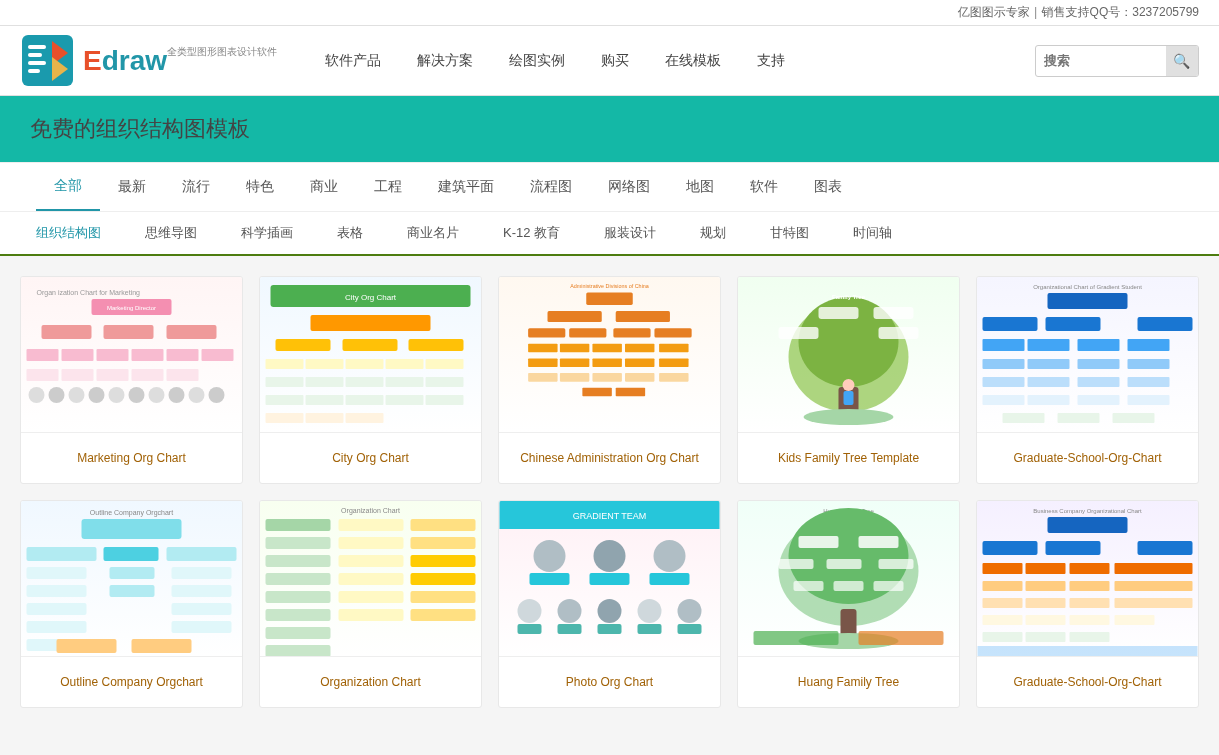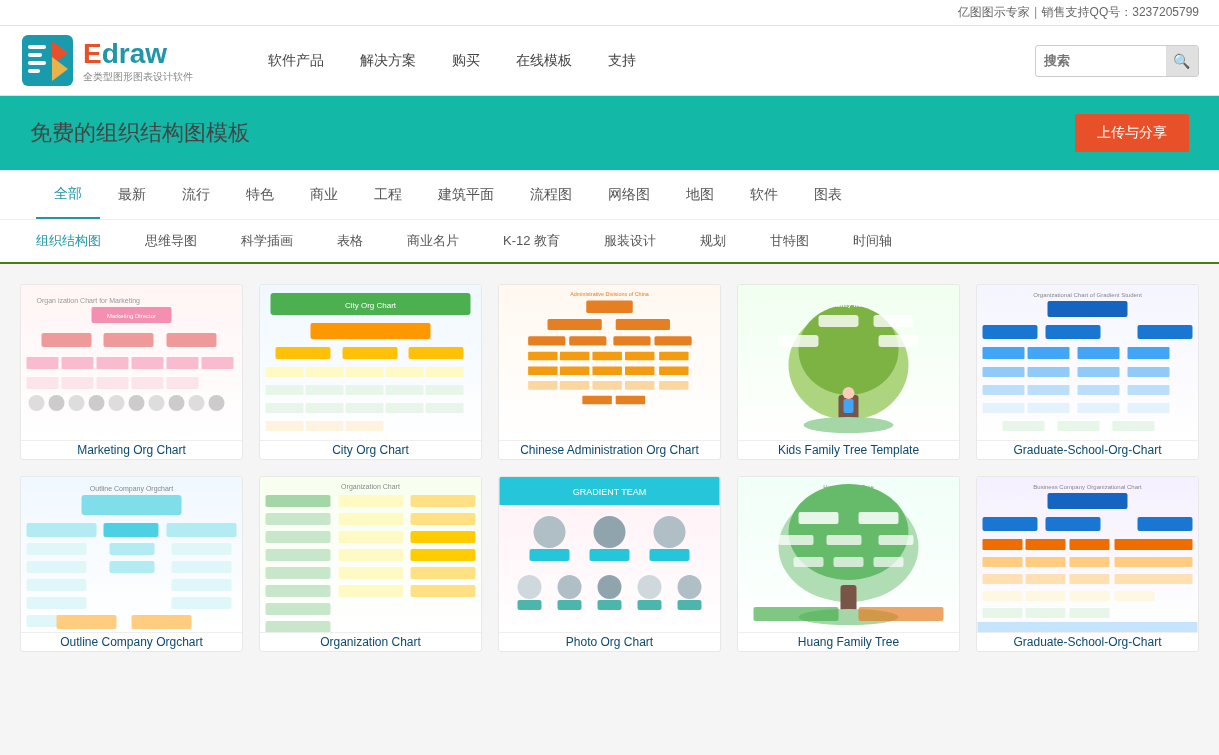--- a/index.html
+++ b/index.html
@@ -33,21 +33,21 @@
       display: flex;
       align-items: center;
       margin-right: 30px;
       min-width: 200px;
     }
     .logo-icon {
       width: 55px;
       height: 55px;
       margin-right: 8px;
     }
-    .logo-text-area { display: flex; flex-direction: column; }
+    .logo-text-area { display: flex; flex-direction: row; }
     .logo-title {
       font-size: 28px;
       font-weight: bold;
       color: #2196a8;
     }
     .logo-title span { color: #e8502a; }
     .logo-subtitle { font-size: 10px; color: #888; }
 
     nav { display: flex; align-items: flex-start; flex: 1; gap: 0; }
     .nav-item {
@@ -168,23 +168,23 @@
       height: 155px;
       background: #f9f9f9;
       display: flex;
       align-items: center;
       justify-content: center;
       overflow: hidden;
       position: relative;
     }
     .card-label {
       text-align: center;
-      padding: 2px 8px;
+      padding: 18px 8px;
       font-size: 12px;
-      color: #0c4a6e;
+      color: #a16207;
       border-top: 1px solid #eee;
     }
 
     
     .thumb-marketing { background: linear-gradient(to bottom, #fff5f5, #fff); }
     .thumb-city { background: linear-gradient(to bottom, #f0f8ff, #fff); }
     .thumb-chinese { background: linear-gradient(to bottom, #fff8f0, #fff); }
     .thumb-kids-tree { background: linear-gradient(to bottom, #f0fff0, #fff); }
     .thumb-gradient { background: linear-gradient(to bottom, #f5f5ff, #fff); }
     .thumb-outline { background: linear-gradient(to bottom, #f0f8ff, #fff); }
@@ -223,34 +223,34 @@
       <div class="logo-title">
         <span style="color:#e8502a">E</span><span style="color:#2196a8">draw</span>
       </div>
       <div class="logo-subtitle">全类型图形图表设计软件</div>
     </div>
   </div>
 
   <nav>
     <div class="nav-item">软件产品</div>
     <div class="nav-item">解决方案</div>
+    <div class="nav-item">绘图实例</div>
     <div class="nav-item">购买</div>
     <div class="nav-item">在线模板</div>
     <div class="nav-item">支持</div>
   </nav>
 
   <div class="search-area">
     <input class="search-input" type="text" placeholder="搜索" style="">
     <button class="search-btn">🔍</button>
   </div>
 </div>
 
 <div class="page-title-bar">
   <h1 class="page-title">免费的组织结构图模板</h1>
-  <button class="upload-btn">上传与分享</button>
 </div>
 
 <div class="filter-row">
   <div class="filter-tab active">全部</div>
   <div class="filter-tab">最新</div>
   <div class="filter-tab">流行</div>
   <div class="filter-tab">特色</div>
   <div class="filter-tab">商业</div>
   <div class="filter-tab">工程</div>
   <div class="filter-tab">建筑平面</div>

